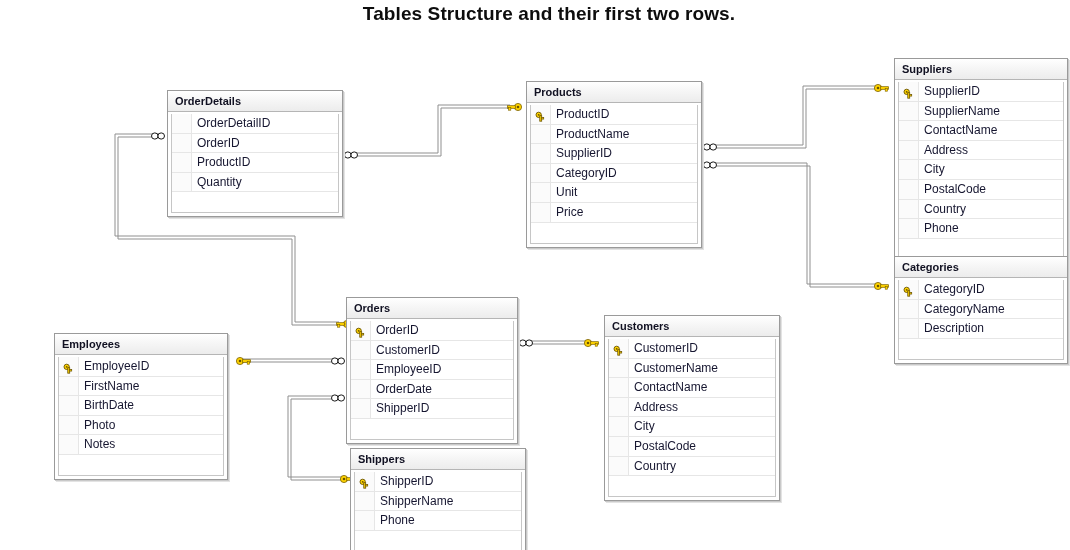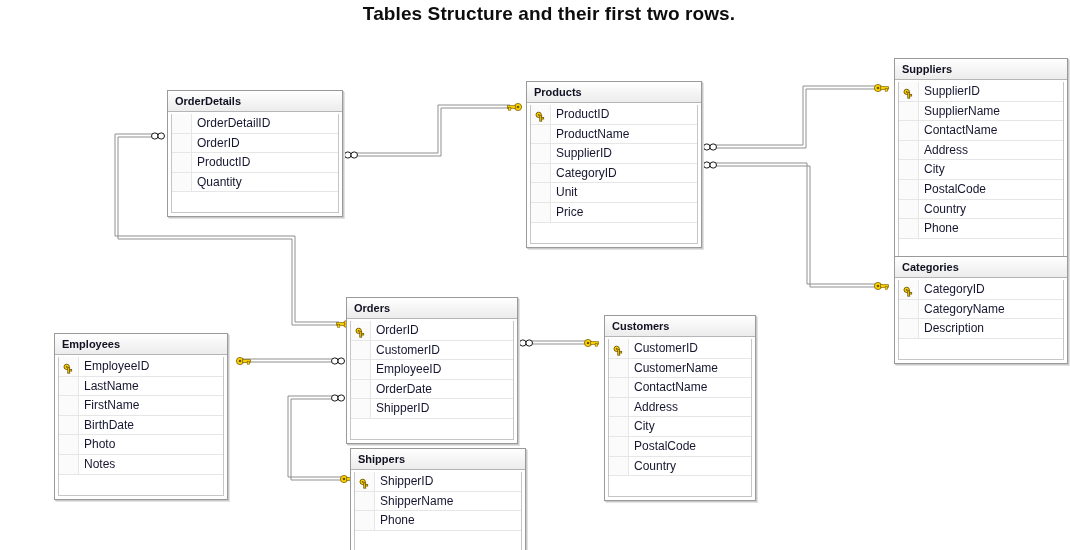--- a/index.html
+++ b/index.html
@@ -376,21 +376,21 @@
           </div>
           <div class="field-row">
             <div class="field-gutter"></div>
             <span class="field-label">ShipperID</span>
           </div>
           <div class="field-row footer-row">
             <div class="field-gutter" style="background: rgb(255, 255, 255); border-right: none;"></div>
           </div>
         </div>
       </div>
-      <div class="table-box" style="left: 590px; top: 315px; width: 152px;">
+      <div class="table-box" style="left: 590px; top: 315px; width: 176px;">
         <div class="table-header">Customers</div>
         <div class="table-body">
           <div class="field-row">
             <div class="field-gutter"></div>
             <span class="key-glyph"><svg viewBox="0 0 12 12" width="11" height="11">
                 <circle cx="4" cy="4.2" r="2.9" fill="#FFD400" stroke="#6b5400" stroke-width="1"></circle>
                 <circle cx="4" cy="4.2" r="1" fill="#6b5400"></circle>
                 <rect x="5.2" y="5.1" width="2.1" height="6" fill="#FFD400" stroke="#6b5400" stroke-width="0.9"></rect>
                 <rect x="7.3" y="7.1" width="2.2" height="1.7" fill="#FFD400" stroke="#6b5400" stroke-width="0.8"></rect>
               </svg></span>
@@ -433,24 +433,20 @@
             <span class="key-glyph"><svg viewBox="0 0 12 12" width="11" height="11">
                 <circle cx="4" cy="4.2" r="2.9" fill="#FFD400" stroke="#6b5400" stroke-width="1"></circle>
                 <circle cx="4" cy="4.2" r="1" fill="#6b5400"></circle>
                 <rect x="5.2" y="5.1" width="2.1" height="6" fill="#FFD400" stroke="#6b5400" stroke-width="0.9"></rect>
                 <rect x="7.3" y="7.1" width="2.2" height="1.7" fill="#FFD400" stroke="#6b5400" stroke-width="0.8"></rect>
               </svg></span>
             <span class="field-label">EmployeeID</span>
           </div>
           <div class="field-row">
             <div class="field-gutter"></div>
-            <span class="field-label">LastName</span>
-          </div>
-          <div class="field-row">
-            <div class="field-gutter"></div>
             <span class="field-label">FirstName</span>
           </div>
           <div class="field-row">
             <div class="field-gutter"></div>
             <span class="field-label">BirthDate</span>
           </div>
           <div class="field-row">
             <div class="field-gutter"></div>
             <span class="field-label">Photo</span>
           </div>

